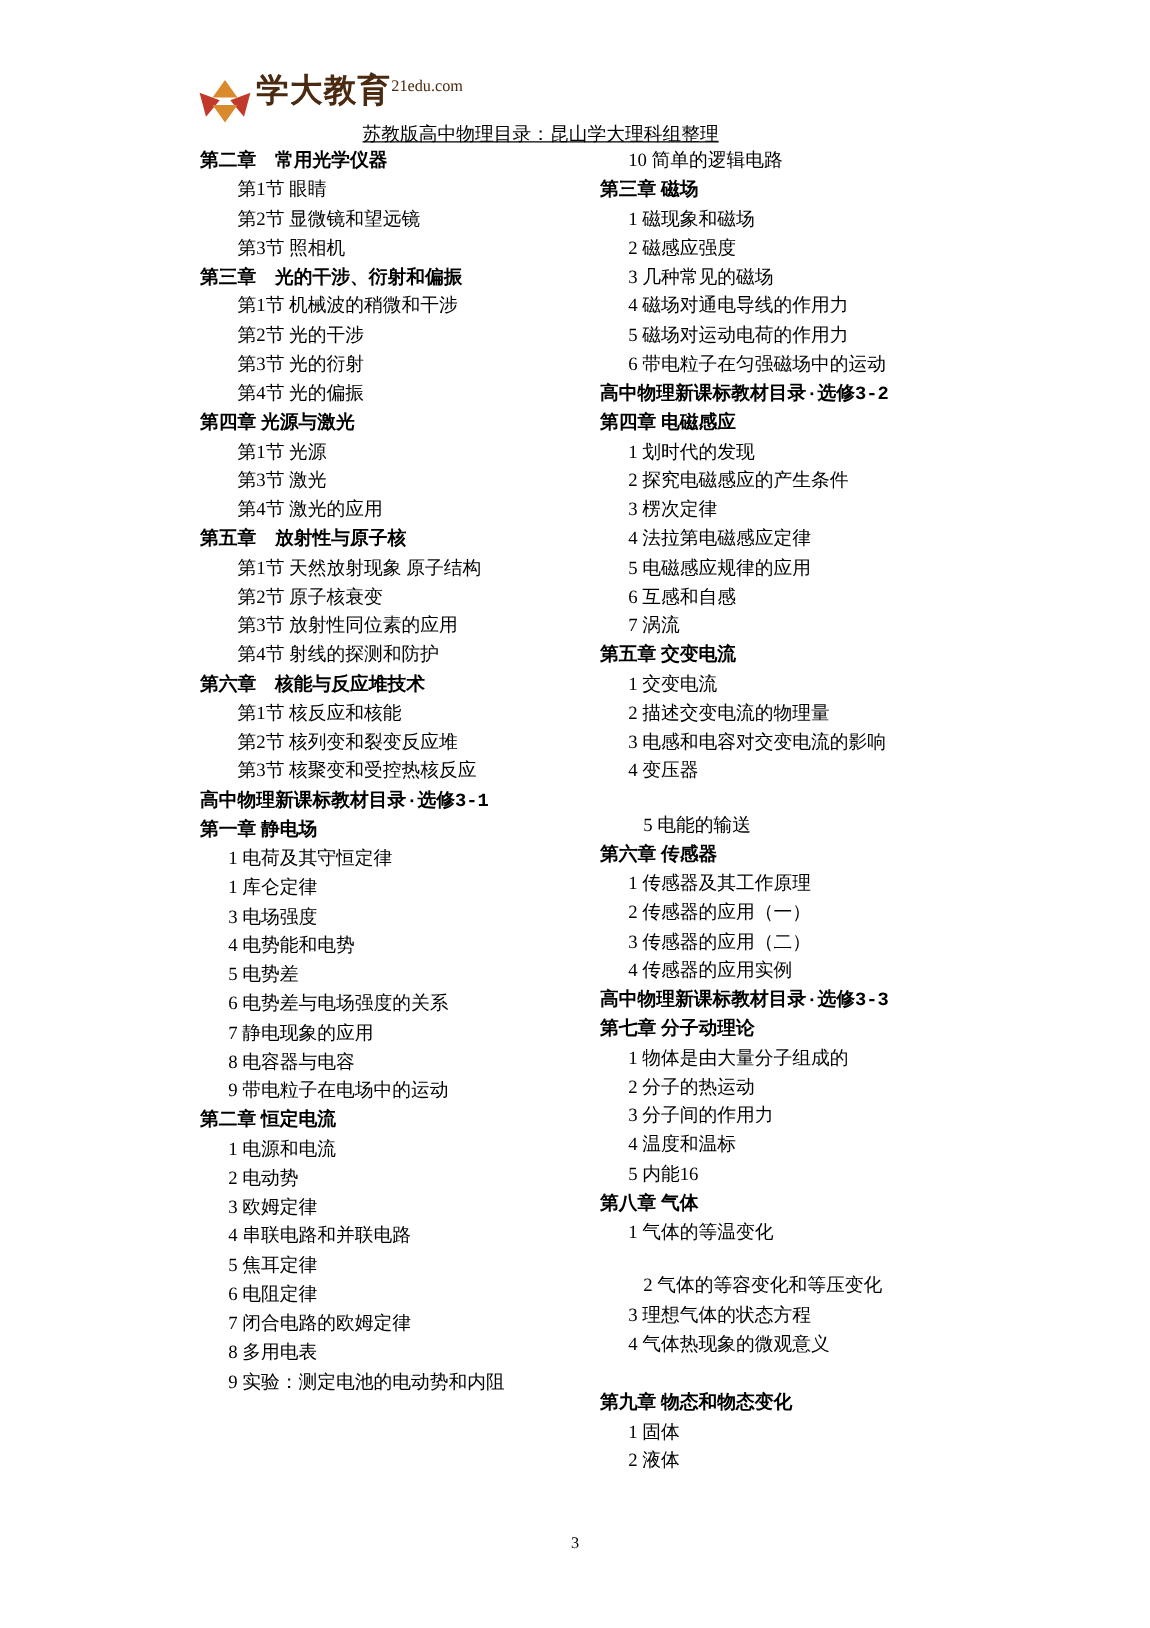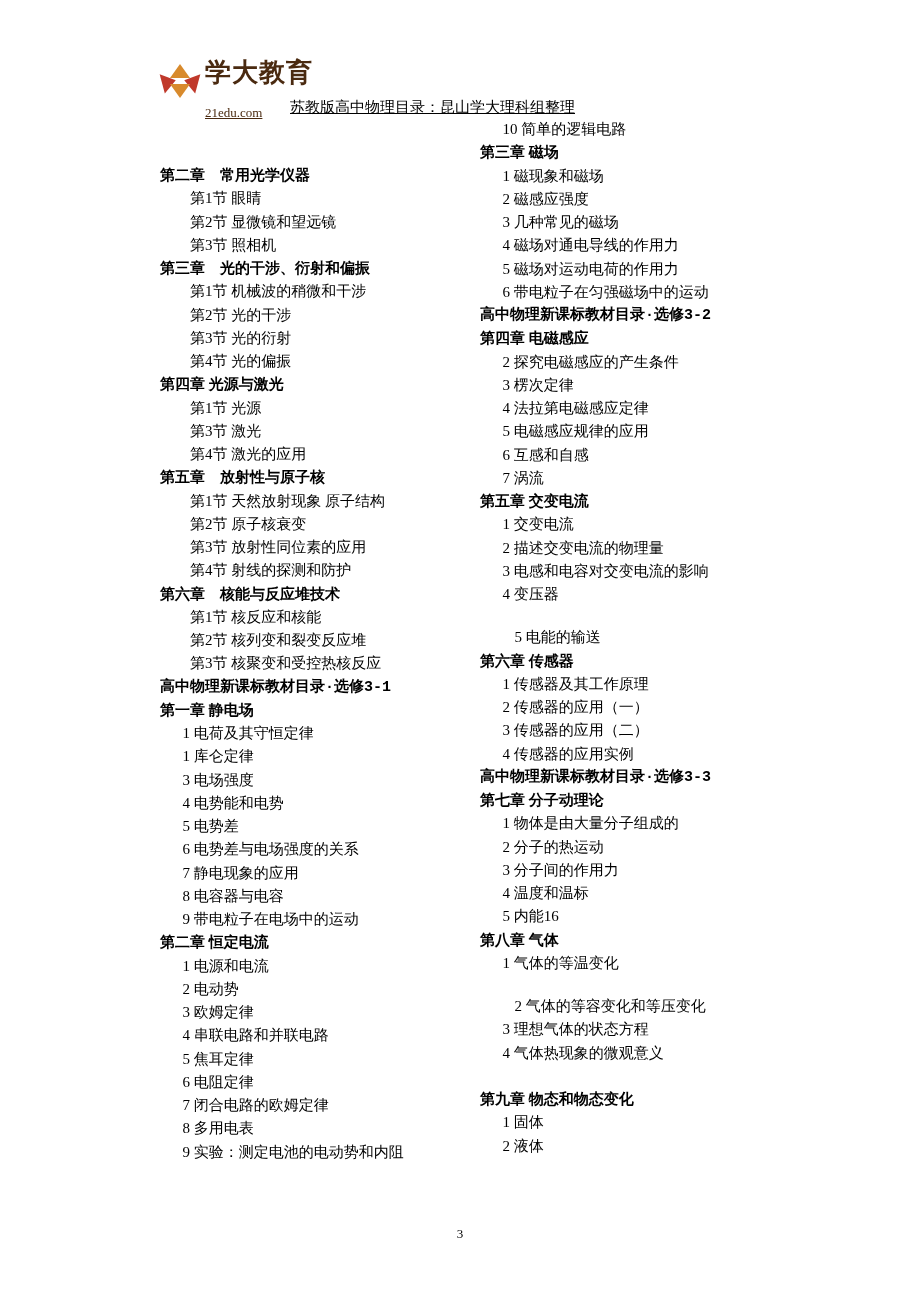--- a/index.html
+++ b/index.html
@@ -56,35 +56,34 @@
     }
     .arrow4 {
       border-left: 10px solid transparent;
       border-right: 10px solid transparent;
       border-top: 14px solid #d88a2c;
       bottom: 2px;
       left: 10px;
     }
     .logo-text {
       display: flex;
-      flex-direction: column;
+      flex-direction: row;
       line-height: 1;
       justify-content: center;
     }
     .logo-cn {
       font-size: 26px;
       font-weight: bold;
       color: #4a2a10;
       letter-spacing: 1px;
     }
     .logo-en {
       font-size: 13px;
       color: #4a2a10;
-      margin-top: 20px;
-      text-decoration: underline;
+      margin-top: 2px;
     }
     .header-title {
       position: absolute;
       top: 98px;
       left: 290px;
       font-size: 15px;
       text-decoration: underline;
     }
     .content {
       position: absolute;
@@ -93,21 +92,20 @@
       width: 620px;
       display: flex;
       align-items: flex-start;
     }
     .column {
       flex: 1;
       line-height: 1.55;
     }
     .column-left {
       padding-right: 10px;
-      margin-top: 46px;
     }
     .column-right {
       padding-left: 10px;
     }
     .chapter {
       font-weight: bold;
     }
     .book-title {
       font-weight: bold;
       font-family: Liberation Mono, monospace;
@@ -201,20 +199,21 @@
       <div class="sub">10  简单的逻辑电路</div>
       <div class="chapter">第三章  磁场</div>
       <div class="sub">1  磁现象和磁场</div>
       <div class="sub">2  磁感应强度</div>
       <div class="sub">3  几种常见的磁场</div>
       <div class="sub">4  磁场对通电导线的作用力</div>
       <div class="sub">5  磁场对运动电荷的作用力</div>
       <div class="sub">6  带电粒子在匀强磁场中的运动</div>
       <div class="book-title">高中物理新课标教材目录·选修3-2</div>
       <div class="chapter">第四章  电磁感应</div>
+      <div class="sub">1  划时代的发现</div>
       <div class="sub">2  探究电磁感应的产生条件</div>
       <div class="sub">3  楞次定律</div>
       <div class="sub">4  法拉第电磁感应定律</div>
       <div class="sub">5  电磁感应规律的应用</div>
       <div class="sub">6  互感和自感</div>
       <div class="sub">7  涡流</div>
       <div class="chapter">第五章  交变电流</div>
       <div class="sub">1  交变电流</div>
       <div class="sub">2  描述交变电流的物理量</div>
       <div class="sub">3  电感和电容对交变电流的影响</div>

